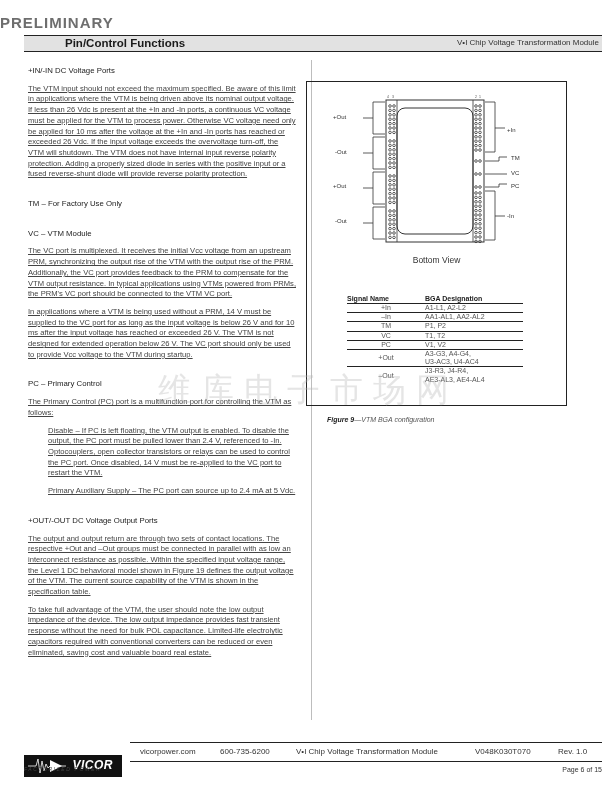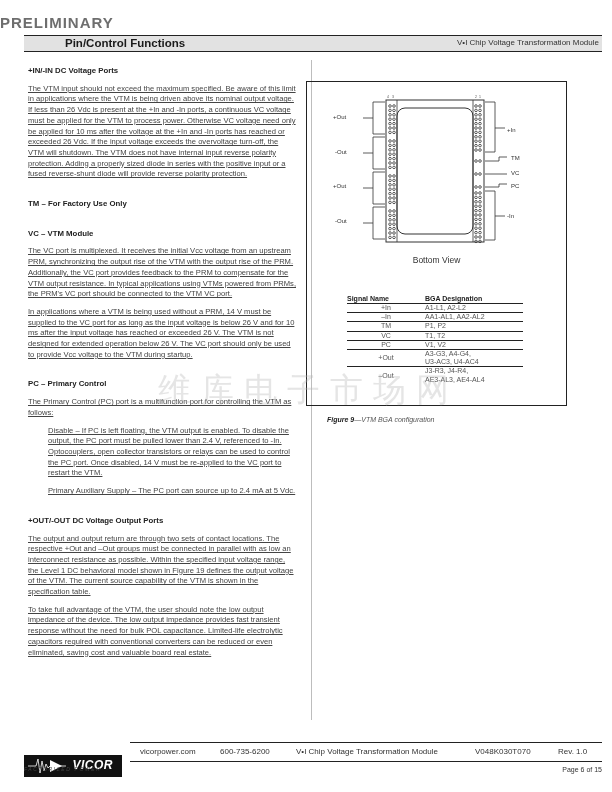--- a/index.html
+++ b/index.html
@@ -7,21 +7,21 @@
          font-family:"Liberation Sans", "DejaVu Sans", sans-serif; color:#3a3a3a; }
   .prelim { position:absolute; top:14px; left:0; width:612px; text-align:left;
             font-weight:bold; font-size:15px; letter-spacing:1px; color:#6e6e6e; }
   .header-bar { position:absolute; top:35px; left:24px; width:578px; height:17px;
                 background:#e2e2e2; border-top:1.5px solid #222; border-bottom:1.5px solid #222;
                 box-sizing:border-box; }
   .header-title { position:absolute; left:3px; top:1px; font-weight:bold; font-size:11.5px; color:#1a1a1a;padding-left:38px; }
   .header-sub { position:absolute; right:3px; top:2px; font-size:8px; color:#333; }
 
   .col-left { position:absolute; left:28px; top:66px; width:268px; font-size:7.6px; line-height:10.7px; }
-  .col-left h3 { font-size:7.8px; font-weight:bold; color:#222; margin:0 0 7px 0; }
+  .col-left h3 { font-size:7.8px; font-weight:normal; color:#222; margin:0 0 7px 0; }
   .col-left p { margin:0 0 7px 0; color:#444;text-decoration:underline; }
   .col-left .indent { margin-left:20px; }
   .sec-gap { height:12px; }
 
   .divider-v { position:absolute; left:311px; top:60px; width:1px; height:660px; background:#bdbdbd; }
 
   .figure-frame { position:absolute; left:306px; top:81px; width:261px; height:325px;
                   border:1.2px solid #222; box-sizing:border-box; }
   .bottom-view { position:absolute; left:0; top:173px; width:100%; text-align:center; font-size:8.5px; color:#333; }
 

